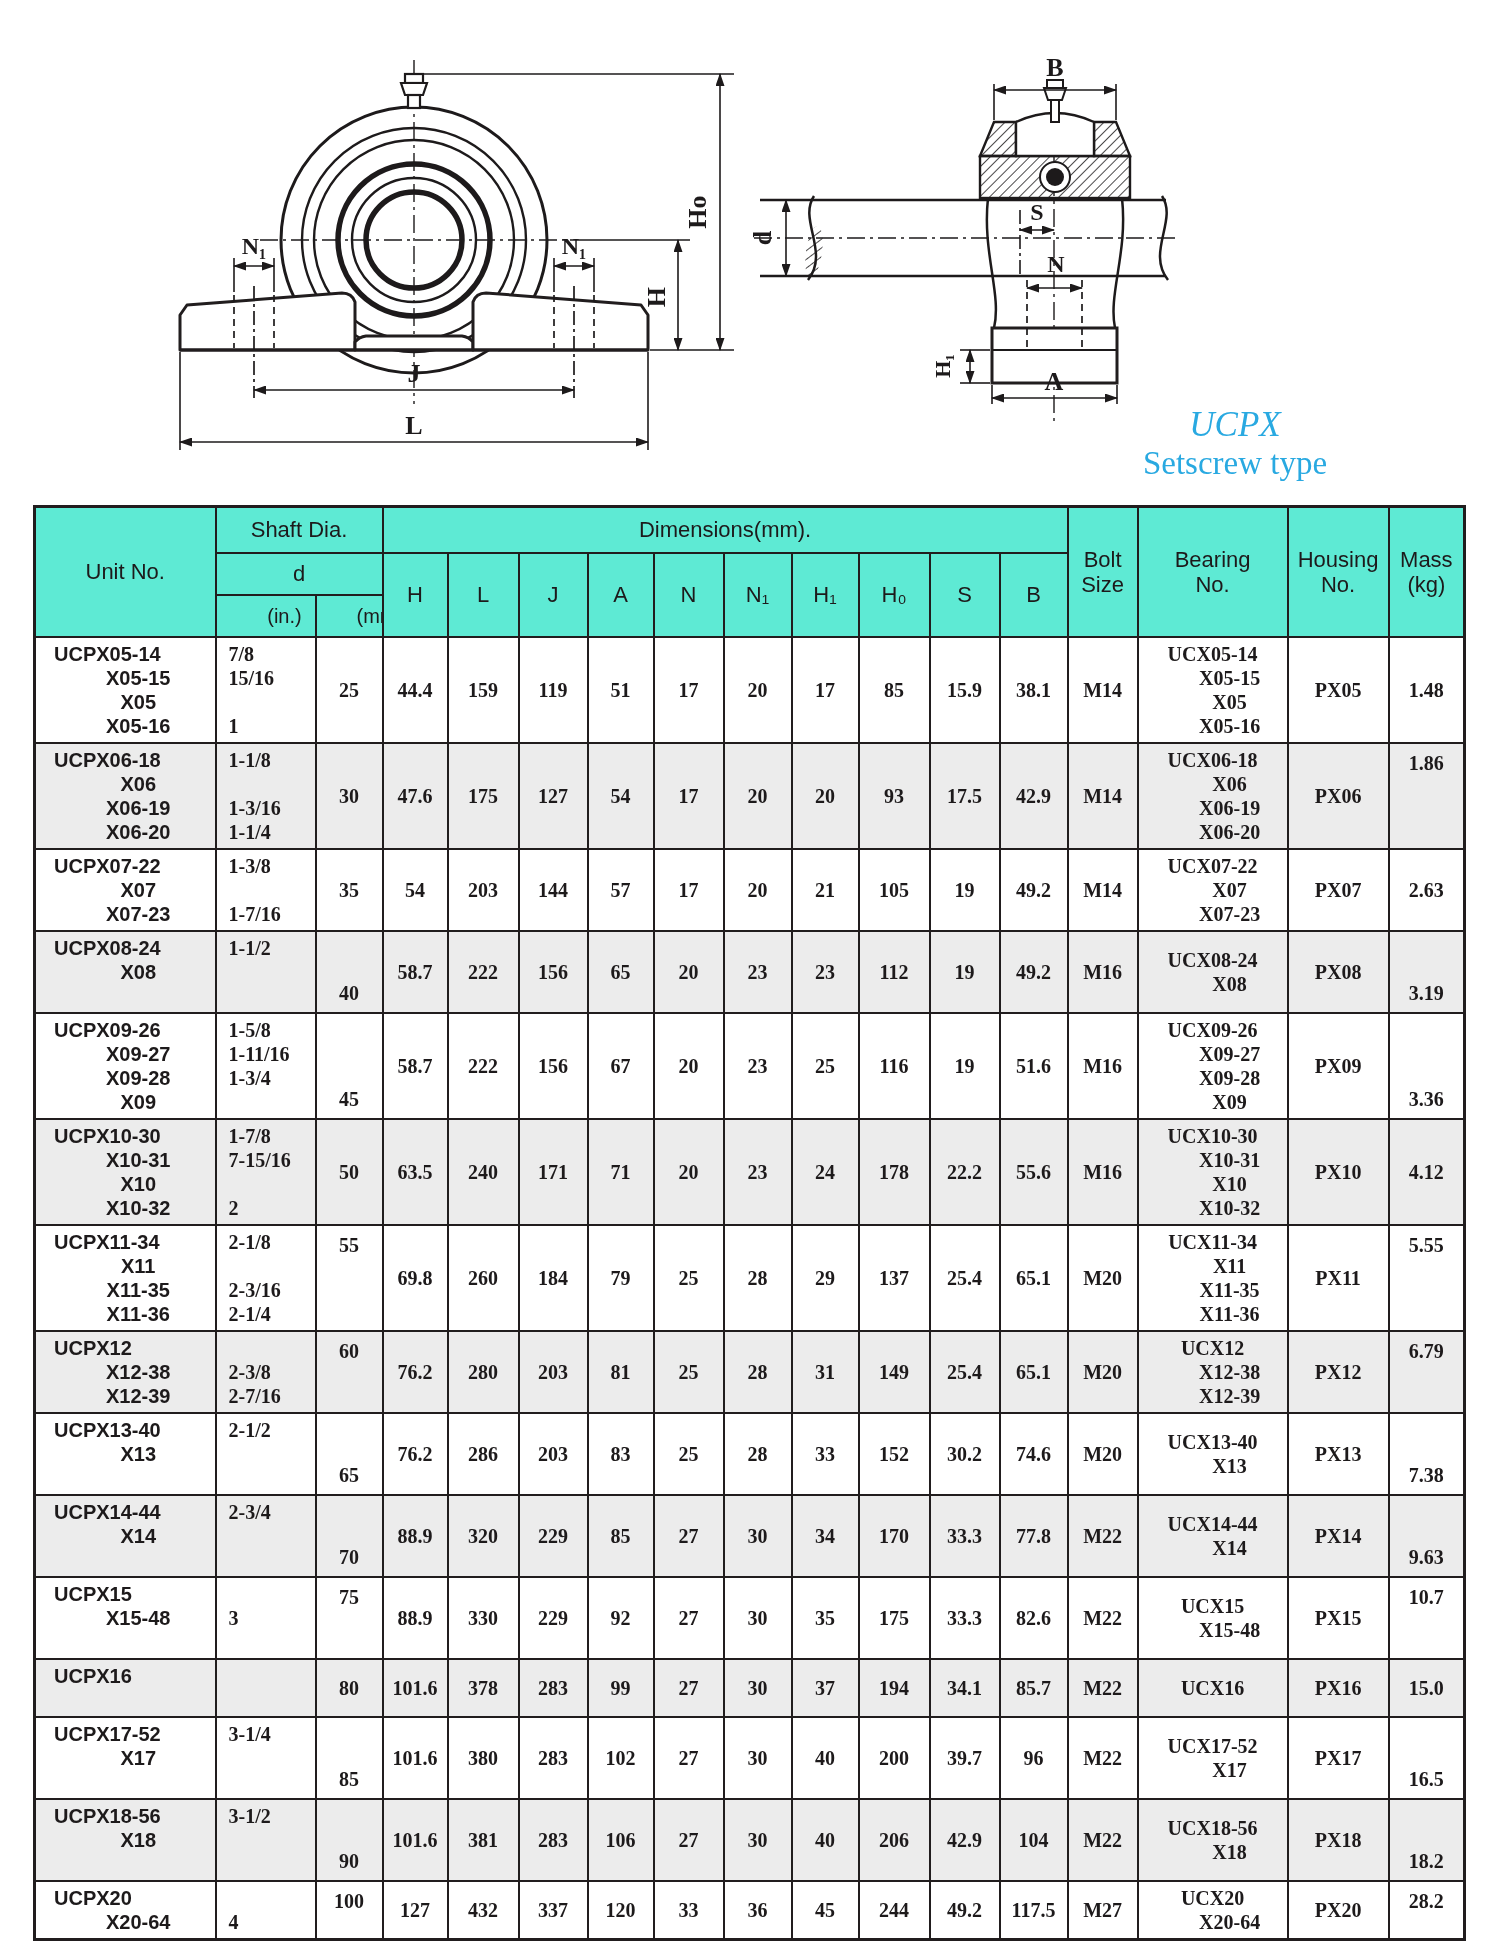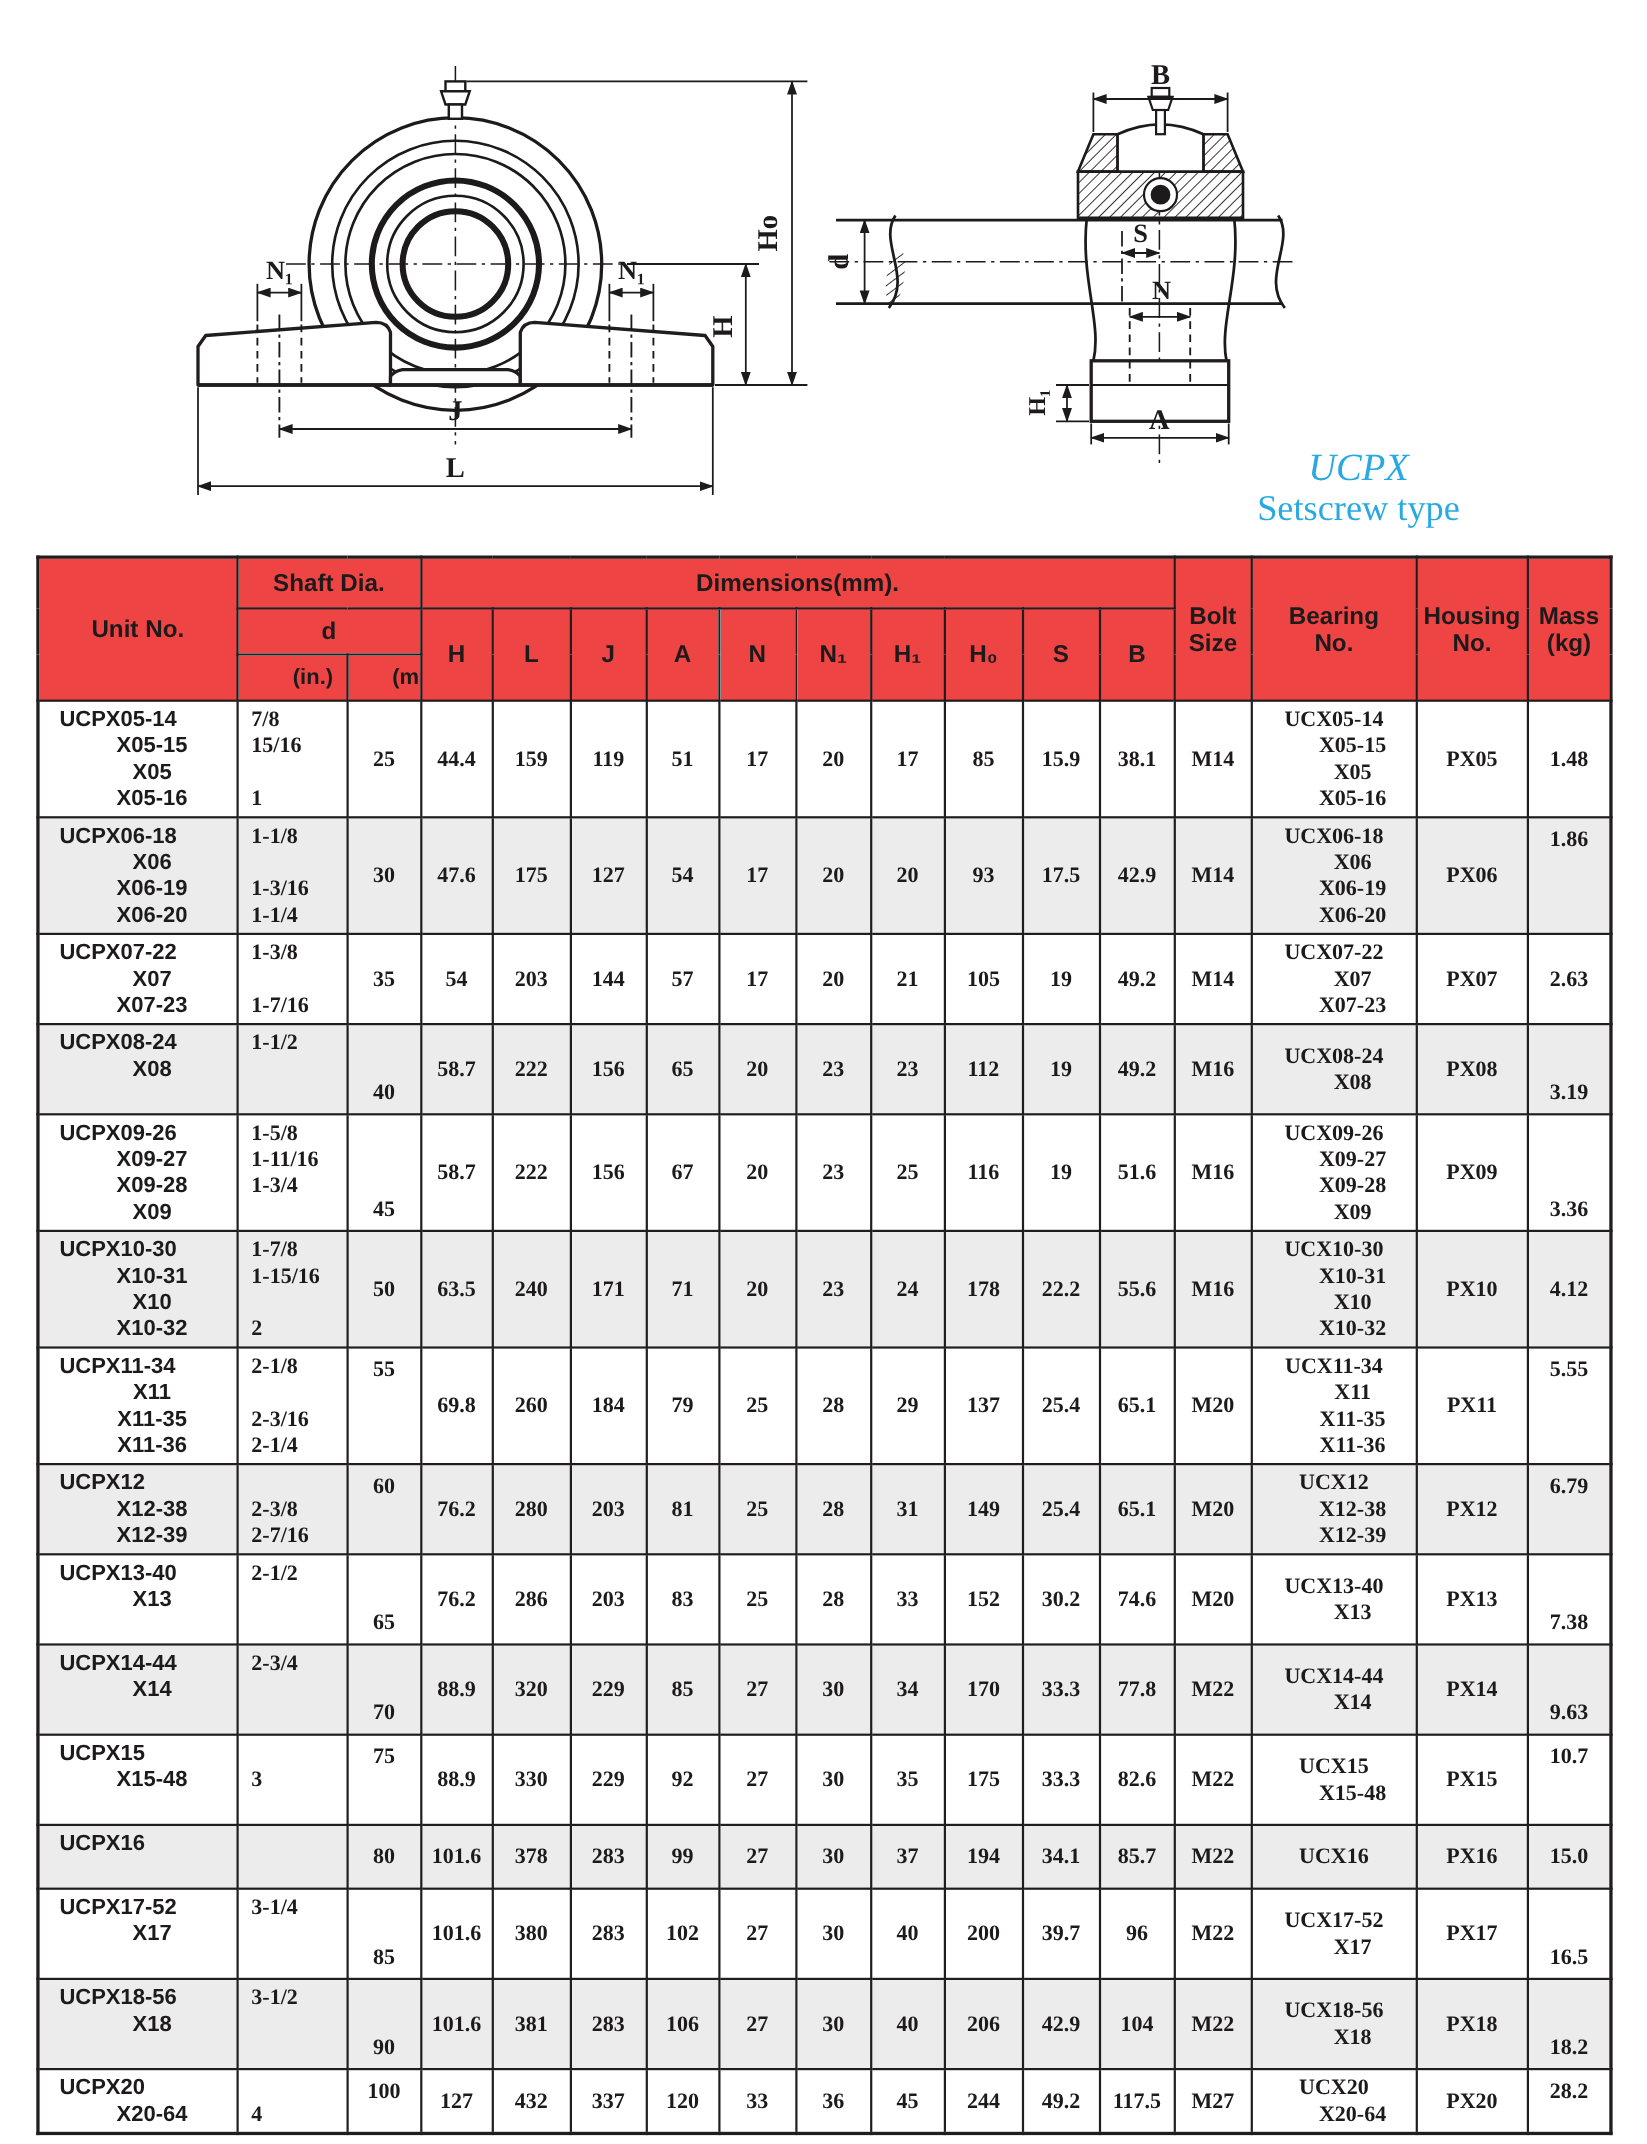--- a/index.html
+++ b/index.html
@@ -15,21 +15,21 @@
   
   .brand{position:absolute;left:1110px;top:406px;width:250px;text-align:center;
          font-family:"Liberation Serif","DejaVu Serif",serif;color:#29a9e1;}
   .brand .b1{font-size:35px;line-height:38px;font-style:italic;}
   .brand .b2{font-size:33px;line-height:38px;}
 
   
   .tbl-wrap{position:absolute;left:33px;top:505px;}
   table{border-collapse:collapse;table-layout:fixed;width:1430px;border:3px solid #211d1e;}
   th,td{border:2px solid #211d1e;overflow:hidden;}
-  thead th{background:#ef4444;font-weight:bold;font-size:22px;padding:2px;}
+  thead th{background:#5eead4;font-weight:normal;font-size:22px;padding:2px;}
   thead tr.r1 th{height:40px;}
   thead tr.r2 th{height:36px;}
   thead tr.r3 th{height:36px;font-size:20px;padding-left:40px;}
   thead .two-line div{line-height:25px;}
   tbody td{font-family:"Liberation Serif","DejaVu Serif",serif;font-weight:bold;font-size:20px;
            text-align:center;vertical-align:middle;padding:4px 2px;line-height:24px;}
   tr.shaded td{background:#ececec;}
   td.unit{font-family:"Liberation Sans","DejaVu Sans",sans-serif;font-size:20px;
           text-align:left;vertical-align:top;margin-top:30px;}
   td.unit .l0{text-align:left;padding-left:16px;}
@@ -410,21 +410,21 @@
           </tr>
           <tr class="shaded">
             <td class="unit">
               <div class="line l0">UCPX10-30</div>
               <div class="line lc">X10-31</div>
               <div class="line lc">X10</div>
               <div class="line lc">X10-32</div>
             </td>
             <td class="incol">
               <div class="line ">1-7/8</div>
-              <div class="line ">1-15/16</div>
+              <div class="line ">7-15/16</div>
               <div class="line ">&nbsp;</div>
               <div class="line ">2</div>
             </td>
             <td class="">50</td>
             <td>63.5</td>
             <td>240</td>
             <td>171</td>
             <td>71</td>
             <td>20</td>
             <td>23</td>

